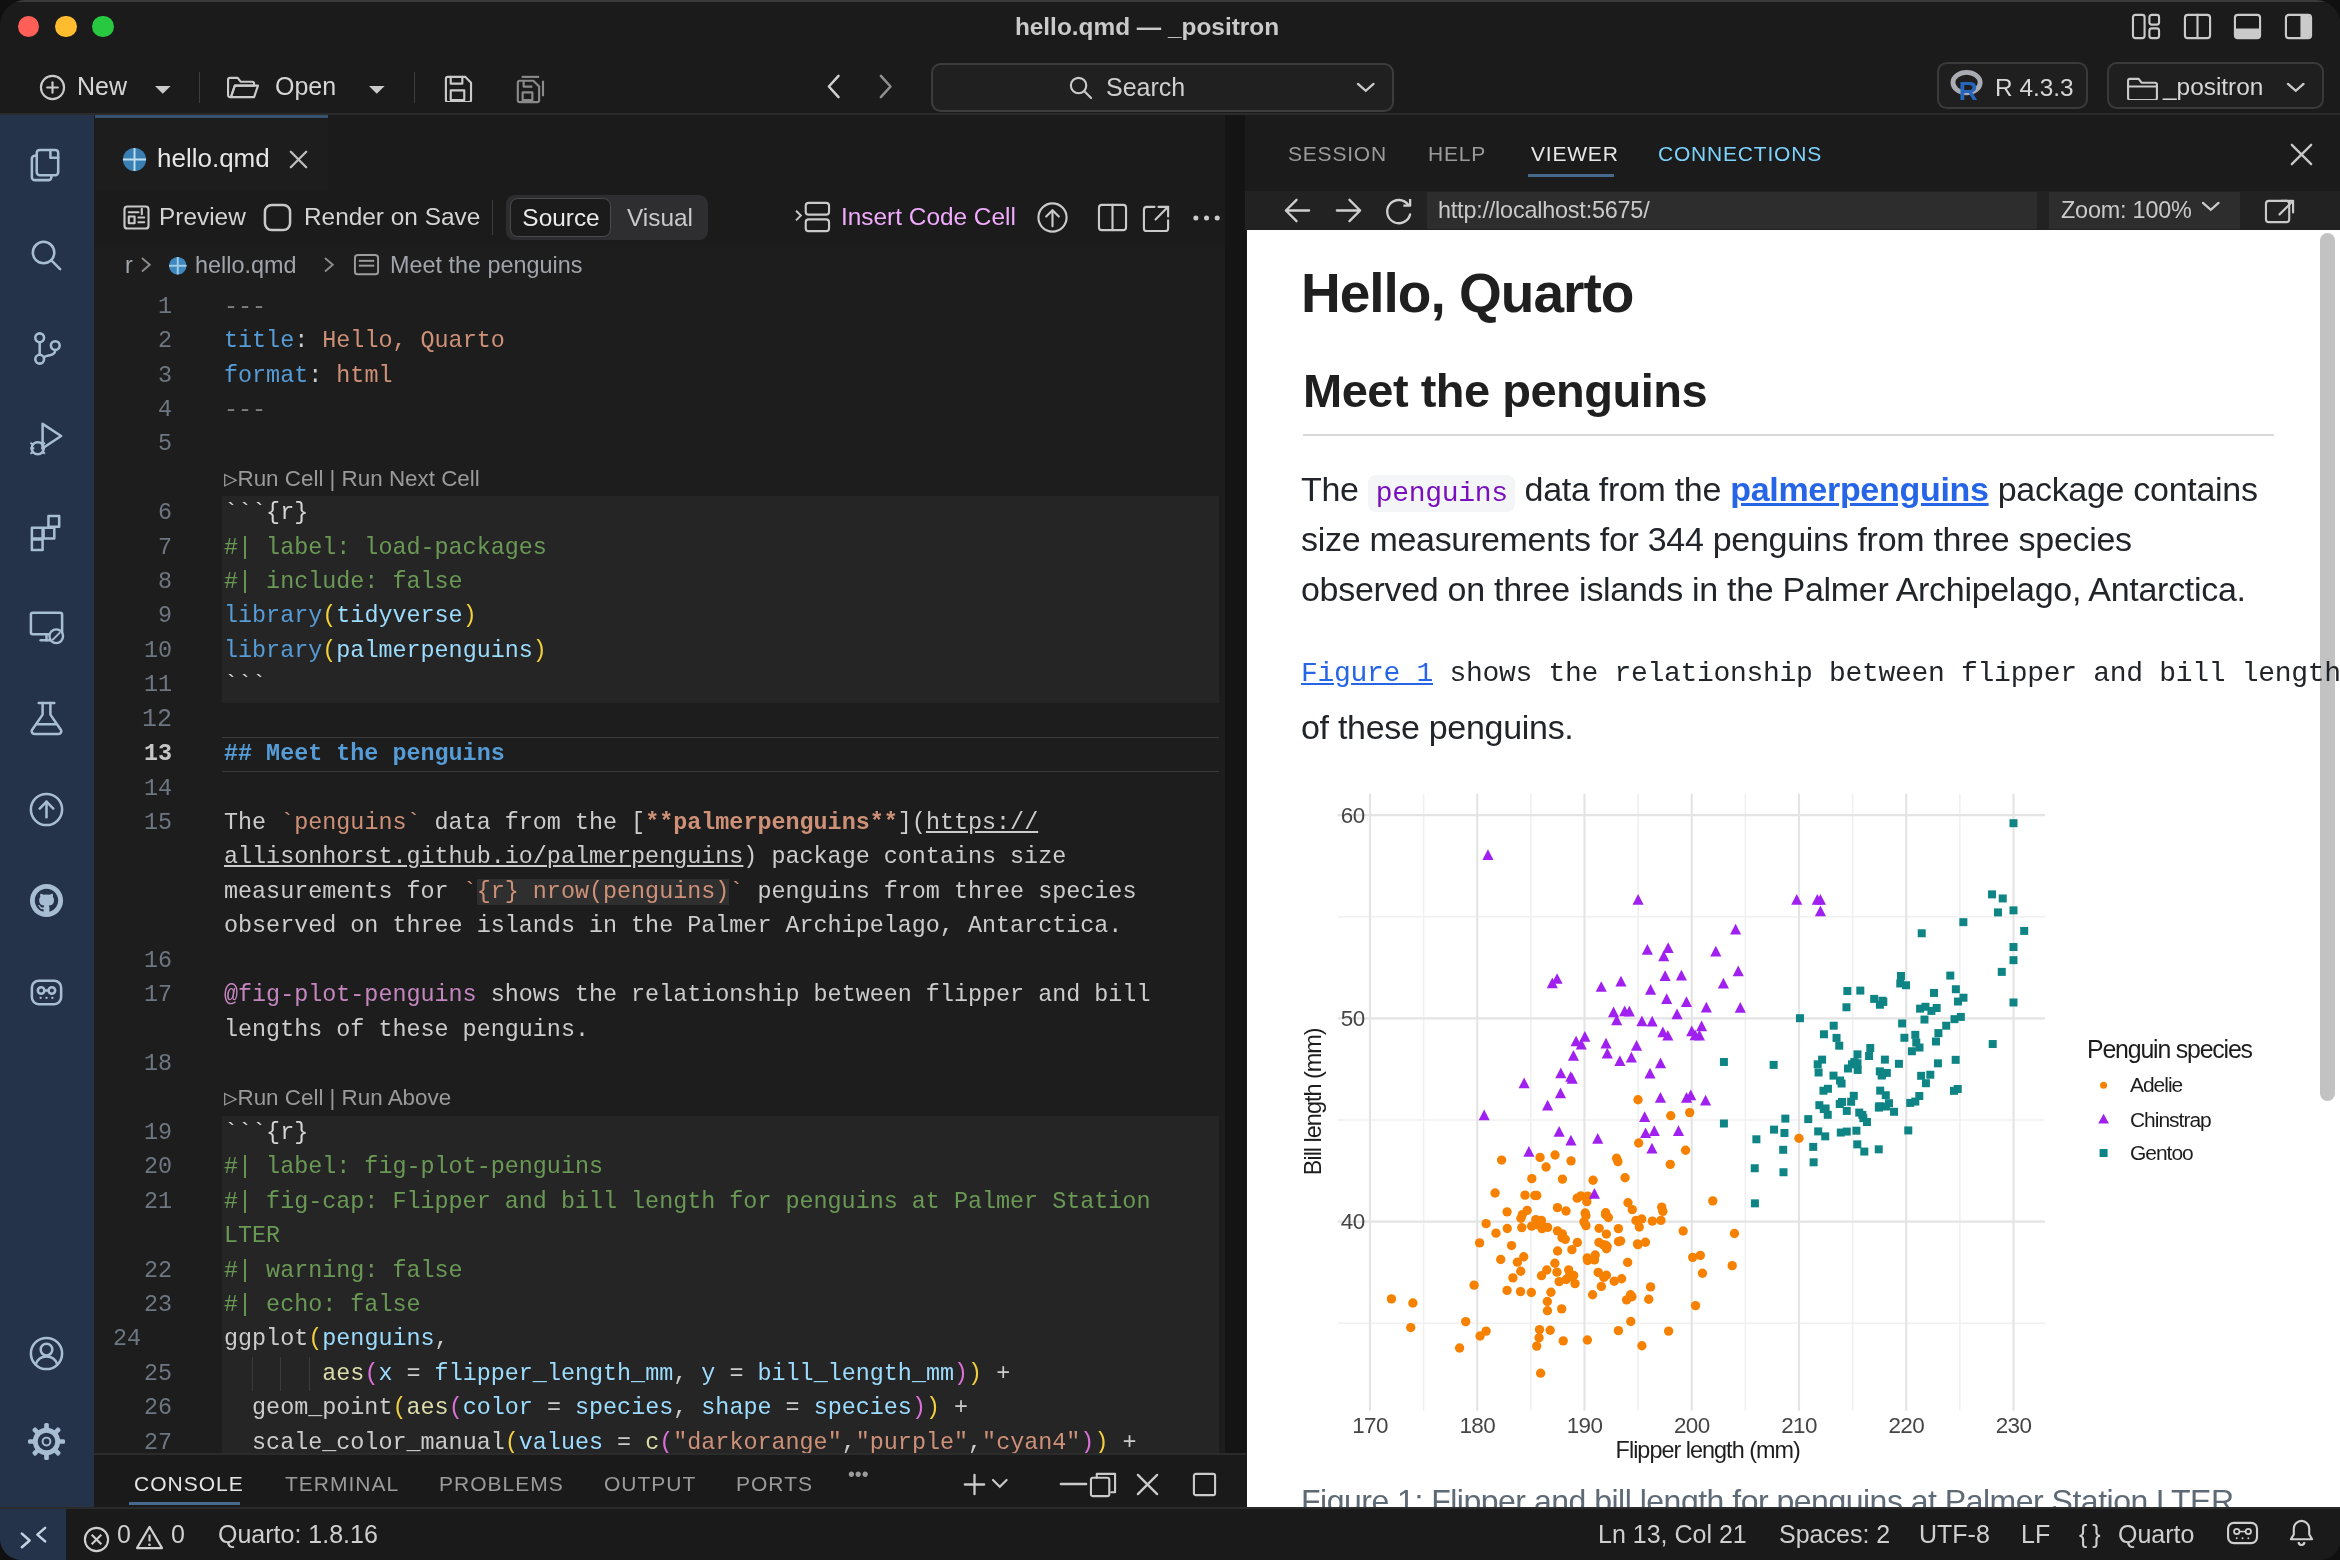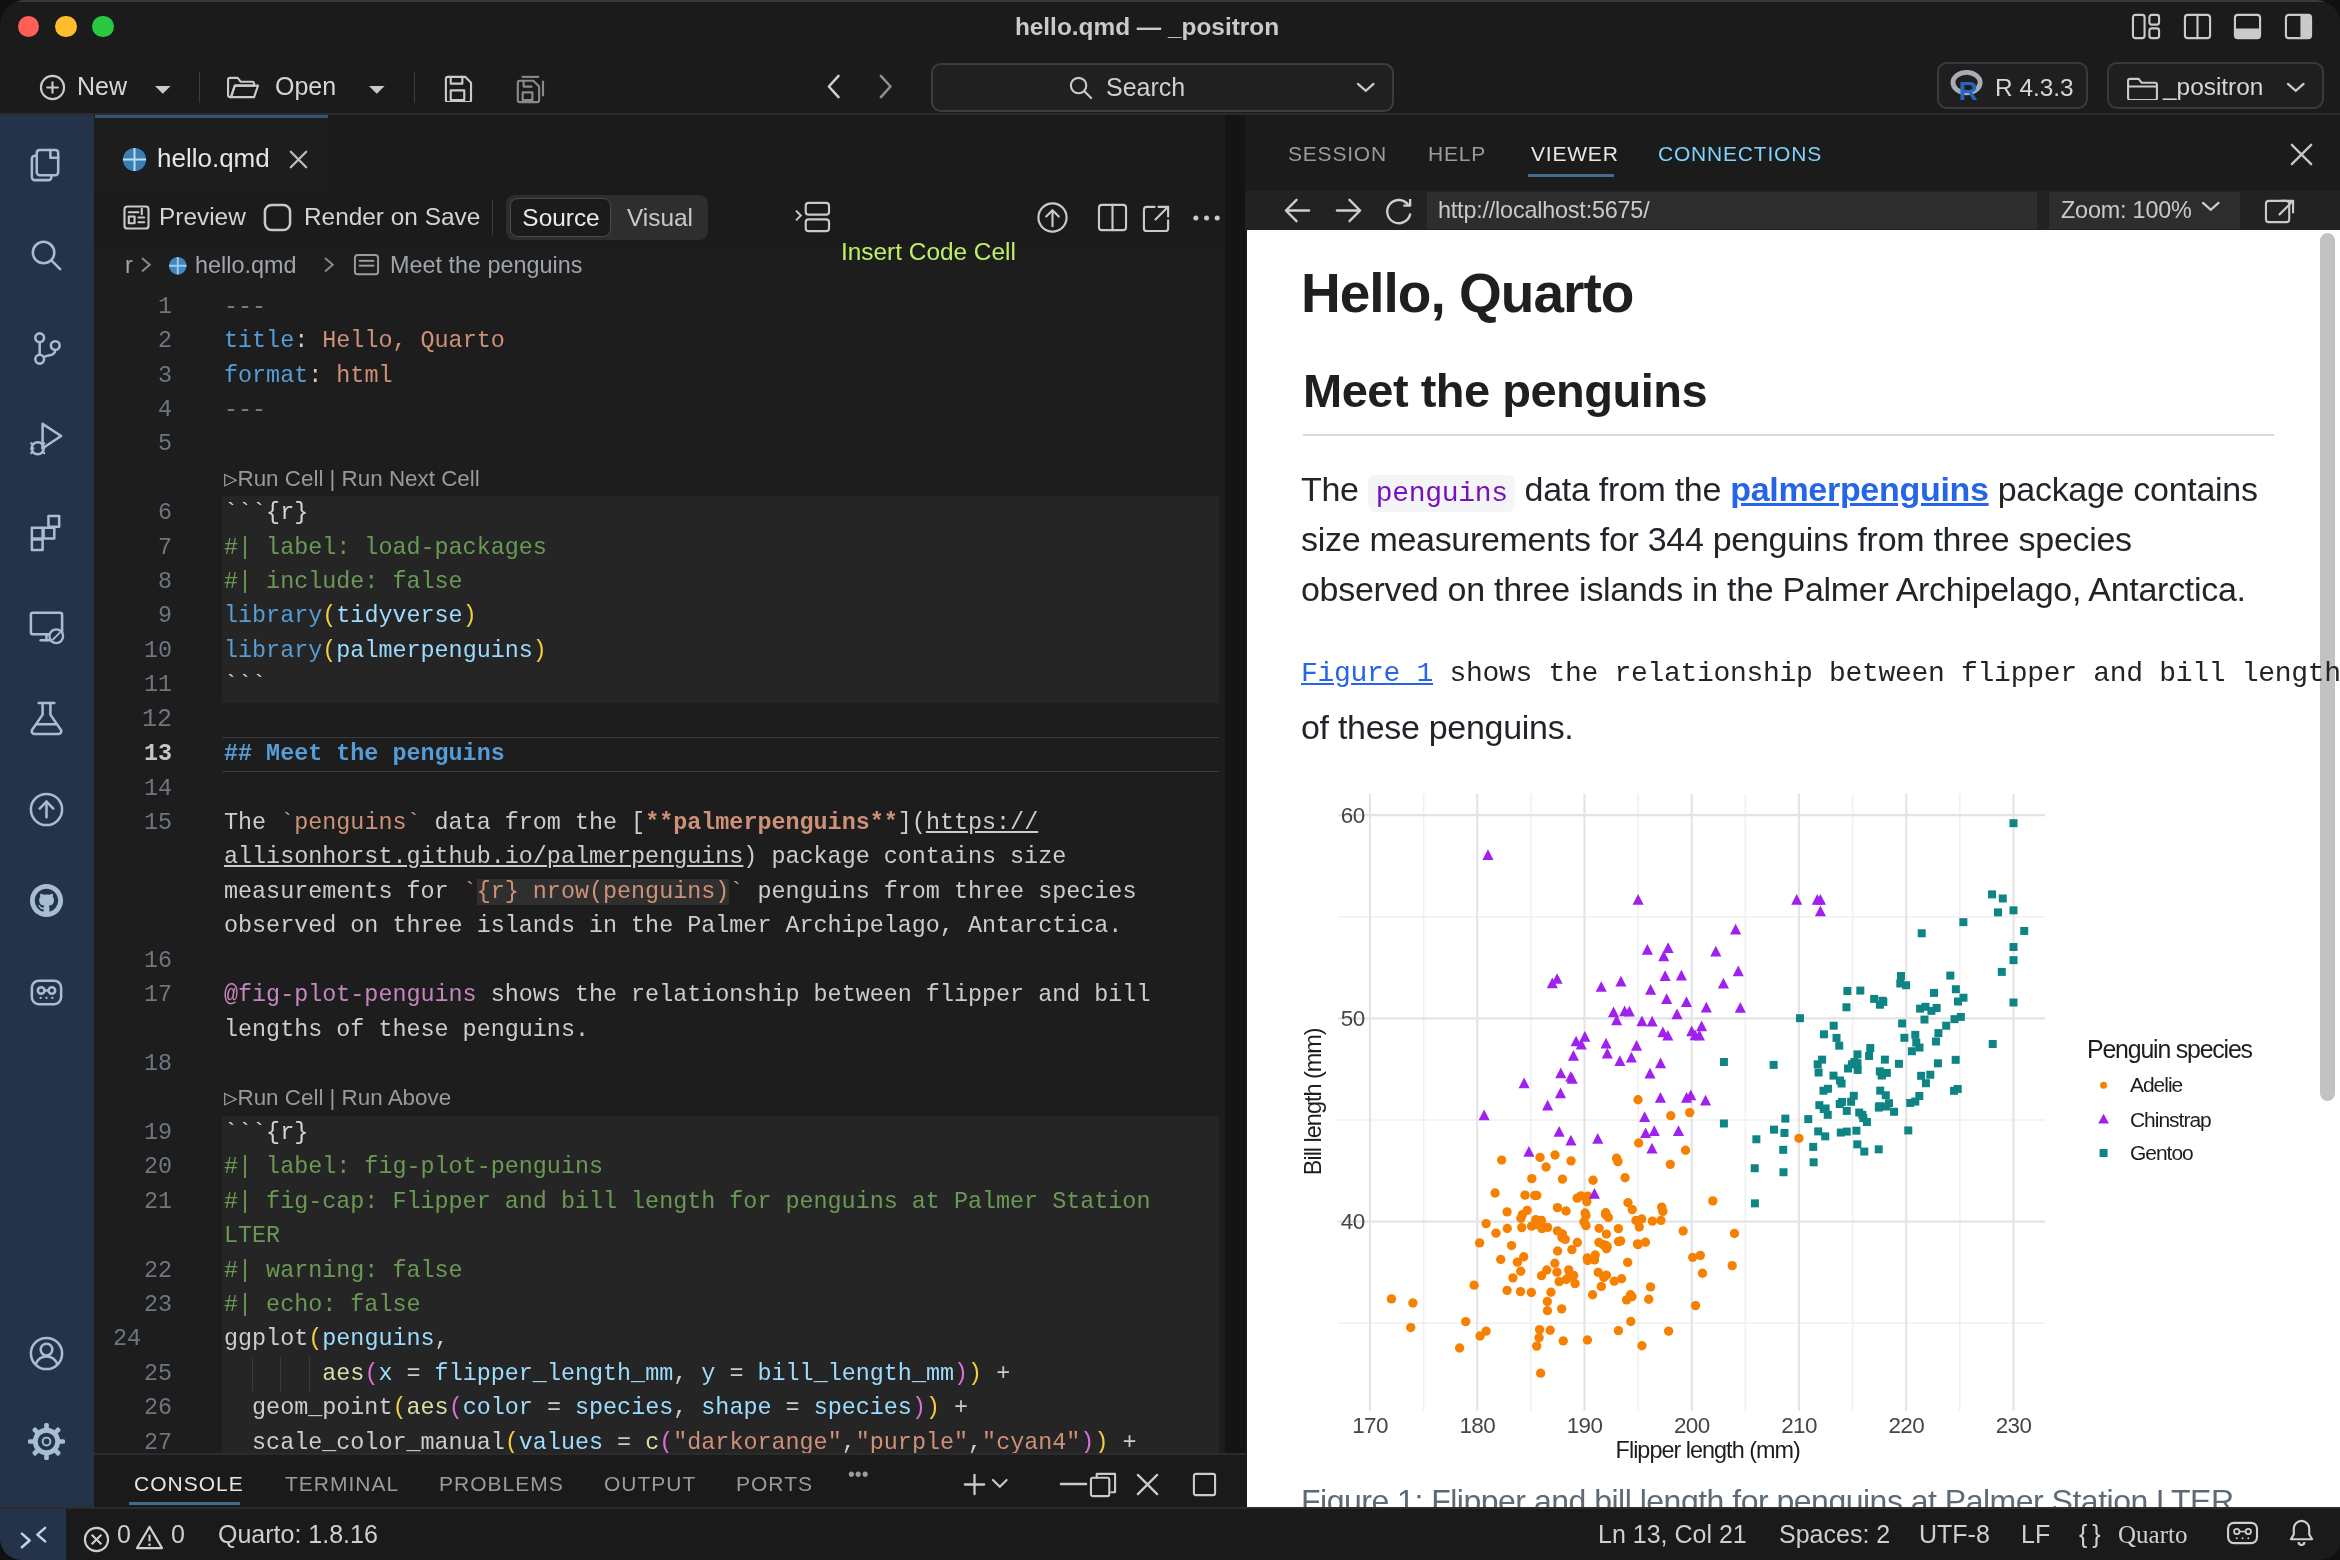--- a/index.html
+++ b/index.html
@@ -774,21 +774,21 @@
 <svg style="position:absolute;left:1950px;top:70px" width="37" height="33" viewBox="0 0 38 34">
       <ellipse cx="17" cy="13" rx="14" ry="10.5" fill="none" stroke="#a9adb3" stroke-width="5"></ellipse>
       <text x="9" y="31" font-family="Liberation Sans" font-size="27" font-weight="bold" fill="#2766bd">R</text>
     </svg>
 <div style="position:absolute;left:157px;top:145px;font-family:'Liberation Sans',sans-serif;font-size:26px;line-height:26px;color:#e6e6e6;font-weight:normal;white-space:pre;">hello.qmd</div>
 <div style="position:absolute;left:159px;top:205px;font-family:'Liberation Sans',sans-serif;font-size:24.4px;line-height:24.4px;color:#d4d4d4;font-weight:normal;white-space:pre;">Preview</div>
 <div style="position:absolute;left:304px;top:205px;font-family:'Liberation Sans',sans-serif;font-size:24.4px;line-height:24.4px;color:#d4d4d4;font-weight:normal;white-space:pre;">Render on Save</div>
 <div style="position:absolute;left:492px;top:200px;width:1px;height:35px;background:#3d3d3d"></div>
 <div style="position:absolute;left:561px;top:206px;font-family:'Liberation Sans',sans-serif;font-size:24.4px;line-height:24.4px;color:#eaeaea;font-weight:normal;white-space:pre;transform:translateX(-50%);">Source</div>
 <div style="position:absolute;left:660px;top:206px;font-family:'Liberation Sans',sans-serif;font-size:24.4px;line-height:24.4px;color:#c9c9c9;font-weight:normal;white-space:pre;transform:translateX(-50%);">Visual</div>
-<div style="position:absolute;left:841px;top:205px;font-family:'Liberation Sans',sans-serif;font-size:24.4px;line-height:24.4px;color:#bef264;font-weight:normal;white-space:pre;margin-top:35px;">Insert Code Cell</div>
+<div style="position:absolute;left:841px;top:205px;font-family:'Liberation Sans',sans-serif;font-size:24.4px;line-height:24.4px;color:#f0abfc;font-weight:normal;white-space:pre;">Insert Code Cell</div>
 <div style="position:absolute;left:125px;top:254px;font-family:'Liberation Sans',sans-serif;font-size:23.4px;line-height:23.4px;color:#9fa5ab;font-weight:normal;white-space:pre;">r</div>
 <div style="position:absolute;left:195px;top:254px;font-family:'Liberation Sans',sans-serif;font-size:23.4px;line-height:23.4px;color:#9fa5ab;font-weight:normal;white-space:pre;">hello.qmd</div>
 <div style="position:absolute;left:390px;top:254px;font-family:'Liberation Sans',sans-serif;font-size:23.4px;line-height:23.4px;color:#9fa5ab;font-weight:normal;white-space:pre;">Meet the penguins</div>
 <div style="position:absolute;left:1288px;top:143px;font-family:'Liberation Sans',sans-serif;font-size:21px;line-height:21px;color:#9b9b9b;font-weight:normal;white-space:pre;letter-spacing:0.8px;">SESSION</div>
 <div style="position:absolute;left:1428px;top:143px;font-family:'Liberation Sans',sans-serif;font-size:21px;line-height:21px;color:#9b9b9b;font-weight:normal;white-space:pre;letter-spacing:0.8px;text-align:right;">HELP</div>
 <div style="position:absolute;left:1531px;top:143px;font-family:'Liberation Sans',sans-serif;font-size:21px;line-height:21px;color:#e8e8e8;font-weight:normal;white-space:pre;letter-spacing:0.8px;">VIEWER</div>
 <div style="position:absolute;left:1528px;top:174px;width:86px;height:2.9px;background:#47698c"></div>
 <div style="position:absolute;left:1658px;top:143px;font-family:'Liberation Sans',sans-serif;font-size:21px;line-height:21px;color:#7dd3fc;font-weight:normal;white-space:pre;letter-spacing:0.8px;">CONNECTIONS</div>
 <div style="position:absolute;left:1438px;top:199px;font-family:'Liberation Sans',sans-serif;font-size:23.4px;line-height:23.4px;color:#c9c9c9;font-weight:normal;white-space:pre;letter-spacing:-0.2px;">http://localhost:5675/</div>
 <div style="position:absolute;left:2061px;top:199px;font-family:'Liberation Sans',sans-serif;font-size:23.4px;line-height:23.4px;color:#c9c9c9;font-weight:normal;white-space:pre;letter-spacing:-0.2px;">Zoom: 100%</div>
@@ -800,14 +800,14 @@
 <div style="position:absolute;left:736px;top:1473px;font-family:'Liberation Sans',sans-serif;font-size:21px;line-height:21px;color:#9b9b9b;font-weight:normal;white-space:pre;letter-spacing:1px;">PORTS</div>
 <div style="position:absolute;left:848px;top:1465px;font-family:'Liberation Sans',sans-serif;font-size:19.5px;line-height:19.5px;color:#9b9b9b;font-weight:normal;white-space:pre;">•••</div>
 <div style="position:absolute;left:117px;top:1522px;font-family:'Liberation Sans',sans-serif;font-size:25px;line-height:25px;color:#cfcfcf;font-weight:normal;white-space:pre;">0</div>
 <div style="position:absolute;left:171px;top:1522px;font-family:'Liberation Sans',sans-serif;font-size:25px;line-height:25px;color:#cfcfcf;font-weight:normal;white-space:pre;">0</div>
 <div style="position:absolute;left:218px;top:1522px;font-family:'Liberation Sans',sans-serif;font-size:25px;line-height:25px;color:#cfcfcf;font-weight:normal;white-space:pre;">Quarto: 1.8.16</div>
 <div style="position:absolute;left:1598px;top:1522px;font-family:'Liberation Sans',sans-serif;font-size:25px;line-height:25px;color:#cfcfcf;font-weight:normal;white-space:pre;">Ln 13, Col 21</div>
 <div style="position:absolute;left:1779px;top:1522px;font-family:'Liberation Sans',sans-serif;font-size:25px;line-height:25px;color:#cfcfcf;font-weight:normal;white-space:pre;">Spaces: 2</div>
 <div style="position:absolute;left:1919px;top:1522px;font-family:'Liberation Sans',sans-serif;font-size:25px;line-height:25px;color:#cfcfcf;font-weight:normal;white-space:pre;">UTF-8</div>
 <div style="position:absolute;left:2021px;top:1522px;font-family:'Liberation Sans',sans-serif;font-size:25px;line-height:25px;color:#cfcfcf;font-weight:normal;white-space:pre;">LF</div>
 <div style="position:absolute;left:2079px;top:1522px;font-family:'Liberation Sans',sans-serif;font-size:25px;line-height:25px;color:#cfcfcf;font-weight:normal;white-space:pre;">{ }</div>
-<div style="position:absolute;left:2118px;top:1522px;font-family:Liberation Serif, serif;font-size:25px;line-height:25px;color:#cfcfcf;font-weight:normal;white-space:pre;">Quarto</div>
+<div style="position:absolute;left:2118px;top:1522px;font-family:Liberation Sans, sans-serif;font-size:25px;line-height:25px;color:#cfcfcf;font-weight:normal;white-space:pre;">Quarto</div>
 </div>
 
 </body></html>

